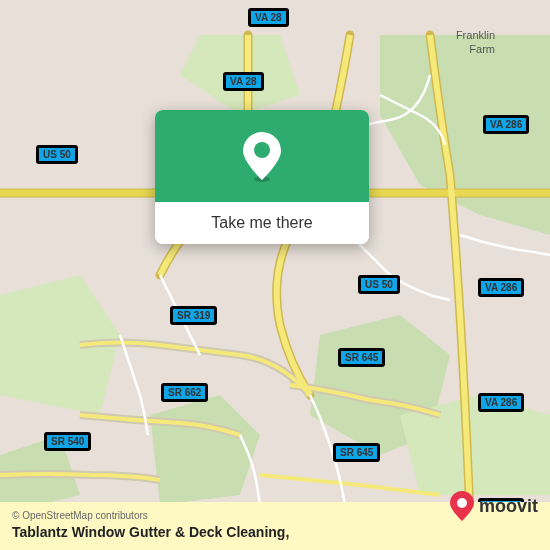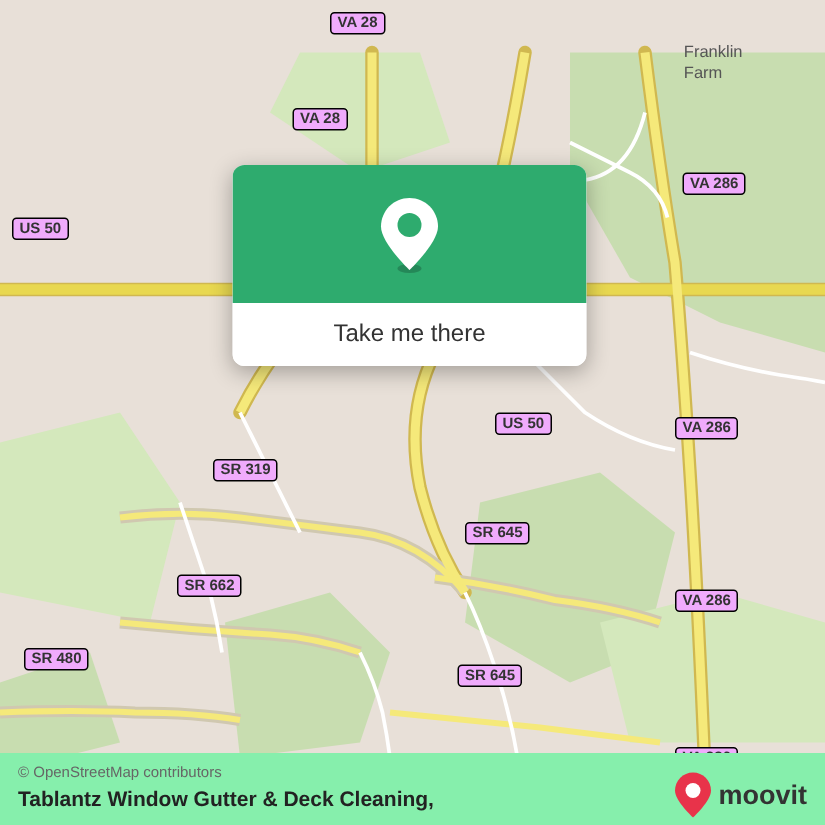--- a/index.html
+++ b/index.html
@@ -59,36 +59,37 @@
     .road-major-outline {
       stroke: #d0b850;
       stroke-width: 9;
       fill: none;
       stroke-linecap: round;
     }
 
     
     .road-label {
       position: absolute;
-      background: #f0abfc;
-      border: 1px solid #000000;
+      background: #0ea5e9;
+      border: 3px solid #000000;
       border-radius: 3px;
       padding: 1px 4px;
       font-size: 10px;
       font-weight: bold;
       color: #333;
       white-space: nowrap;
+      margin-left: 28px;
     }
 
     
     .popup-card {
       position: absolute;
       top: 110px;
       left: 155px;
-      width: 236px;
+      width: 214px;
       background: white;
       border-radius: 8px;
       box-shadow: 0 4px 15px rgba(0,0,0,0.3);
       overflow: hidden;
       z-index: 10;
     }
 
     .popup-green-header {
       background: #2eab6e;
       display: flex;
@@ -122,21 +123,21 @@
       border-right: 10px solid transparent;
       border-top: 14px solid white;
     }
 
     
     .bottom-bar {
       position: absolute;
       bottom: 0;
       left: 0;
       right: 0;
-      background: #86efac;
+      background: #fef9c3;
       padding: 8px 12px 10px;
       z-index: 10;
     }
 
     .copyright-line {
       font-size: 10px;
       color: #666;
       margin-bottom: 3px;
     }
 
@@ -147,21 +148,21 @@
     }
 
     .location-line {
       font-size: 13px;
       color: #444;
     }
 
     .moovit-logo {
       position: absolute;
       right: 12px;
-      bottom: 4px;
+      bottom: 28px;
       display: flex;
       align-items: center;
       gap: 4px;
     }
 
     .moovit-text {
       font-size: 18px;
       font-weight: bold;
       color: #333;
       font-family: Arial, sans-serif;
@@ -246,27 +247,27 @@
   </svg>
 
   <div class="road-label" style="top:8px;left:220px">VA 28</div>
   <div class="road-label" style="top:72px;left:195px">VA 28</div>
   <div class="road-label" style="top:145px;left:8px">US 50</div>
   <div class="road-label" style="top:115px;left:455px">VA 286</div>
   <div class="road-label" style="top:275px;left:330px">US 50</div>
   <div class="road-label" style="top:278px;left:450px">VA 286</div>
   <div class="road-label" style="top:306px;left:142px">SR 319</div>
   <div class="road-label" style="top:348px;left:310px">SR 645</div>
-  <div class="road-label" style="top:383px;left:118px">SR 662</div>
+  <div class="road-label" style="top:383px;left:133px">SR 662</div>
   <div class="road-label" style="top:393px;left:450px">VA 286</div>
-  <div class="road-label" style="top:432px;left:16px">SR 480</div>
+  <div class="road-label" style="top:432px;left:16px">SR 540</div>
   <div class="road-label" style="top:443px;left:305px">SR 645</div>
   <div class="road-label" style="top:498px;left:450px">VA 286</div>
 
-  <div style="position:absolute;top:28px;right:55px;font-size:11px;color:#555;text-align:left;line-height:1.3;">Franklin<br>Farm</div>
+  <div style="position:absolute;top:28px;right:55px;font-size:11px;color:#555;text-align:right;line-height:1.3;">Franklin<br>Farm</div>
 
   <div class="popup-card">
     <div class="popup-green-header" style="background-color: #2eab6e;">
 
       <svg width="44" height="52" viewBox="0 0 44 52">
         <ellipse cx="22" cy="49" rx="8" ry="3" fill="rgba(0,0,0,0.2)"></ellipse>
         <path d="M22 2 C11.5 2 3 10.5 3 21 C3 32 22 50 22 50 C22 50 41 32 41 21 C41 10.5 32.5 2 22 2Z" fill="white"></path>
         <circle cx="22" cy="20" r="8" fill="#2eab6e"></circle>
       </svg>
     </div>

